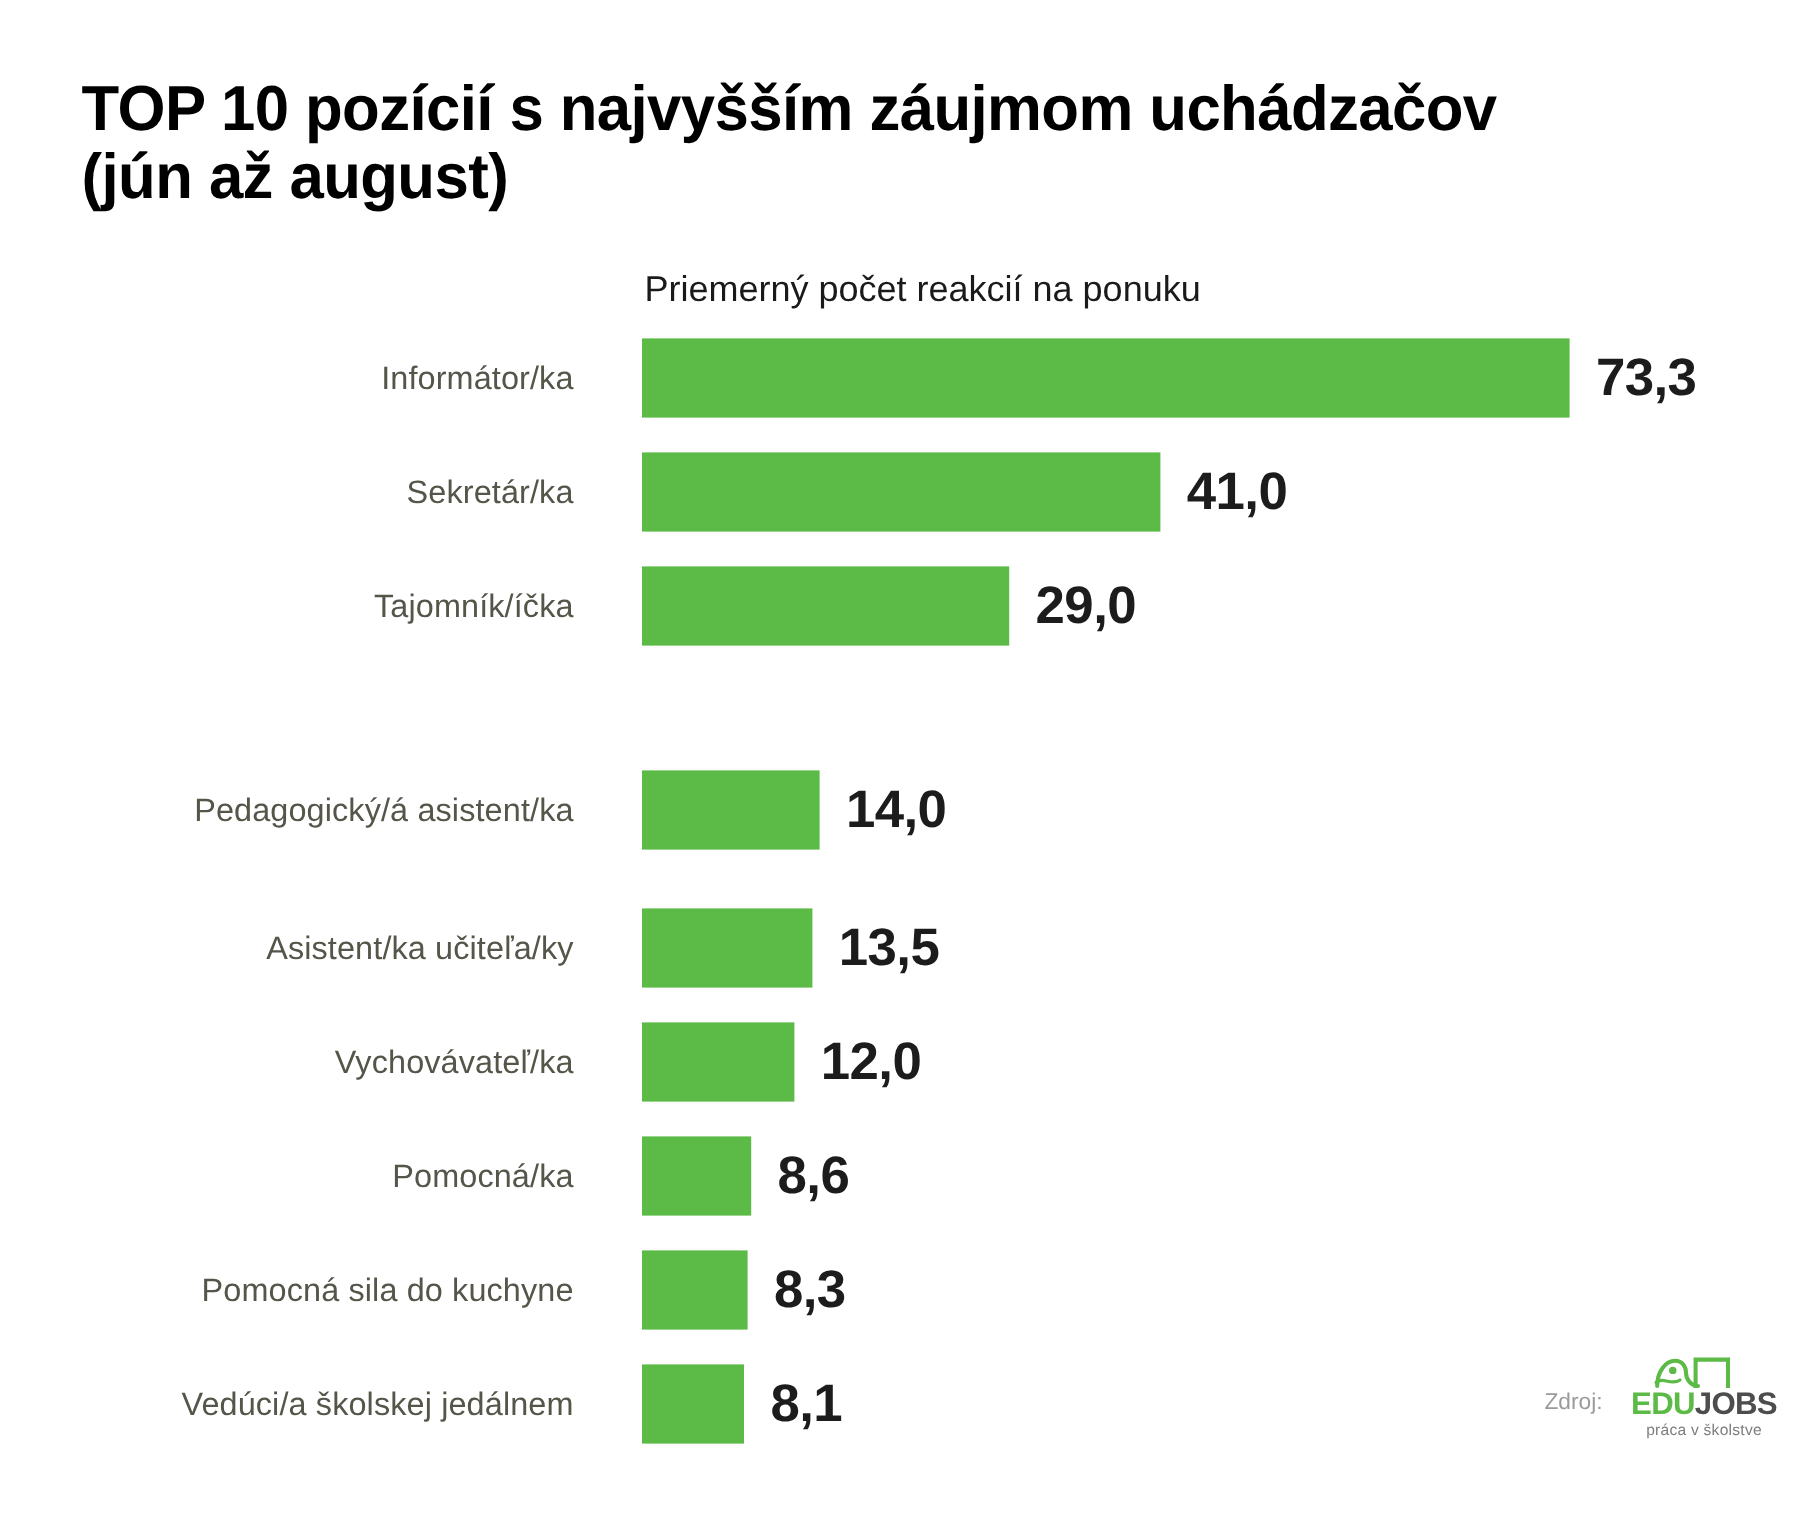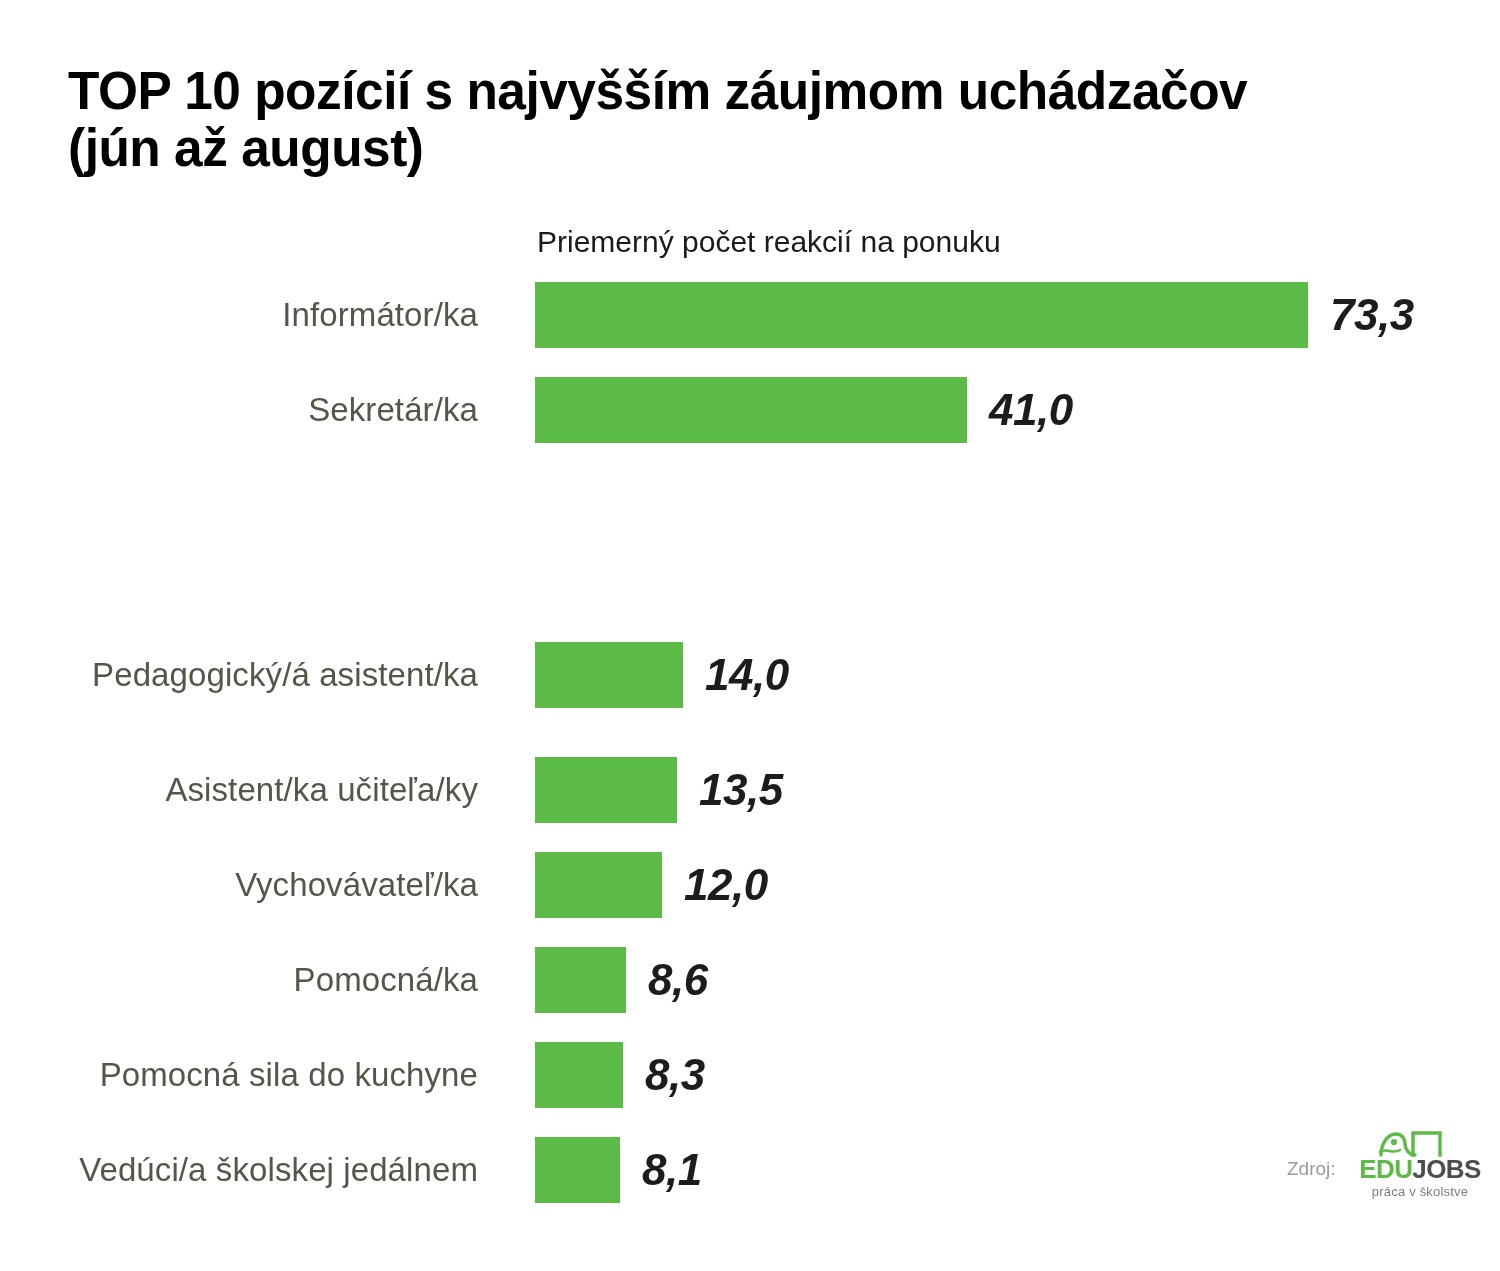--- a/index.html
+++ b/index.html
@@ -70,21 +70,21 @@
   }
 
   .cat-label {
     position: absolute;
     right: 1022px;     
     top: 0;
     height: 66px;
     line-height: 66px;
     text-align: right;
     white-space: nowrap;
-    font-size: 33px;
+    font-size: 27px;
     color: #55554a;
     letter-spacing: 0.1px;
   }
 
   .bar {
     position: absolute;
     left: 535px;
     top: 0;
     height: 66px;
     background: #5cba46;
@@ -93,21 +93,20 @@
   .bar-value {
     position: absolute;
     top: 0;
     height: 66px;
     line-height: 66px;
     font-size: 44px;
     font-weight: bold;
     color: #1c1c1c;
     white-space: nowrap;
     letter-spacing: -0.5px;
-    font-style: italic;
   }
 
   
   #source-block {
     position: absolute;
     left: 1287px;
     top: 1128px;
     width: 200px;
     height: 80px;
   }
@@ -181,20 +180,25 @@
   <div id="plot">
       <div class="row" style="top: 0px;">
         <div class="cat-label">Informátor/ka</div>
         <div class="bar" style="width: 773px; background: rgb(92, 186, 70);"></div>
         <div class="bar-value" style="left: 1330px;">73,3</div>
       </div>
       <div class="row" style="top: 95px;">
         <div class="cat-label">Sekretár/ka</div>
         <div class="bar" style="width: 432px; background: rgb(92, 186, 70);"></div>
         <div class="bar-value" style="left: 989px;">41,0</div>
+      </div>
+      <div class="row" style="top: 190px;">
+        <div class="cat-label">Tajomník/íčka</div>
+        <div class="bar" style="width: 306px; background: rgb(92, 186, 70);"></div>
+        <div class="bar-value" style="left: 863px;">29,0</div>
       </div>
       <div class="row" style="top: 360px; padding-left: 20px;">
         <div class="cat-label">Pedagogický/á asistent/ka</div>
         <div class="bar" style="width: 148px; background: rgb(92, 186, 70);"></div>
         <div class="bar-value" style="left: 705px;">14,0</div>
       </div>
       <div class="row" style="top: 475px; padding-left: 36px;">
         <div class="cat-label">Asistent/ka učiteľa/ky</div>
         <div class="bar" style="width: 142px; background: rgb(92, 186, 70);"></div>
         <div class="bar-value" style="left: 699px;">13,5</div>

